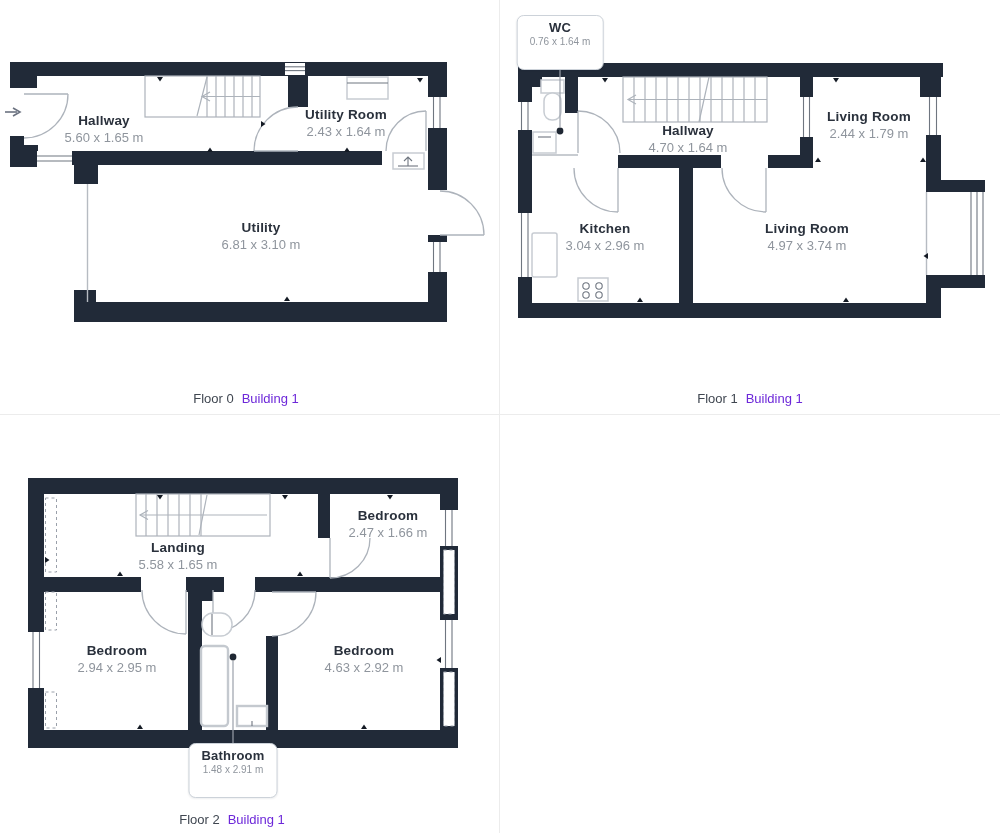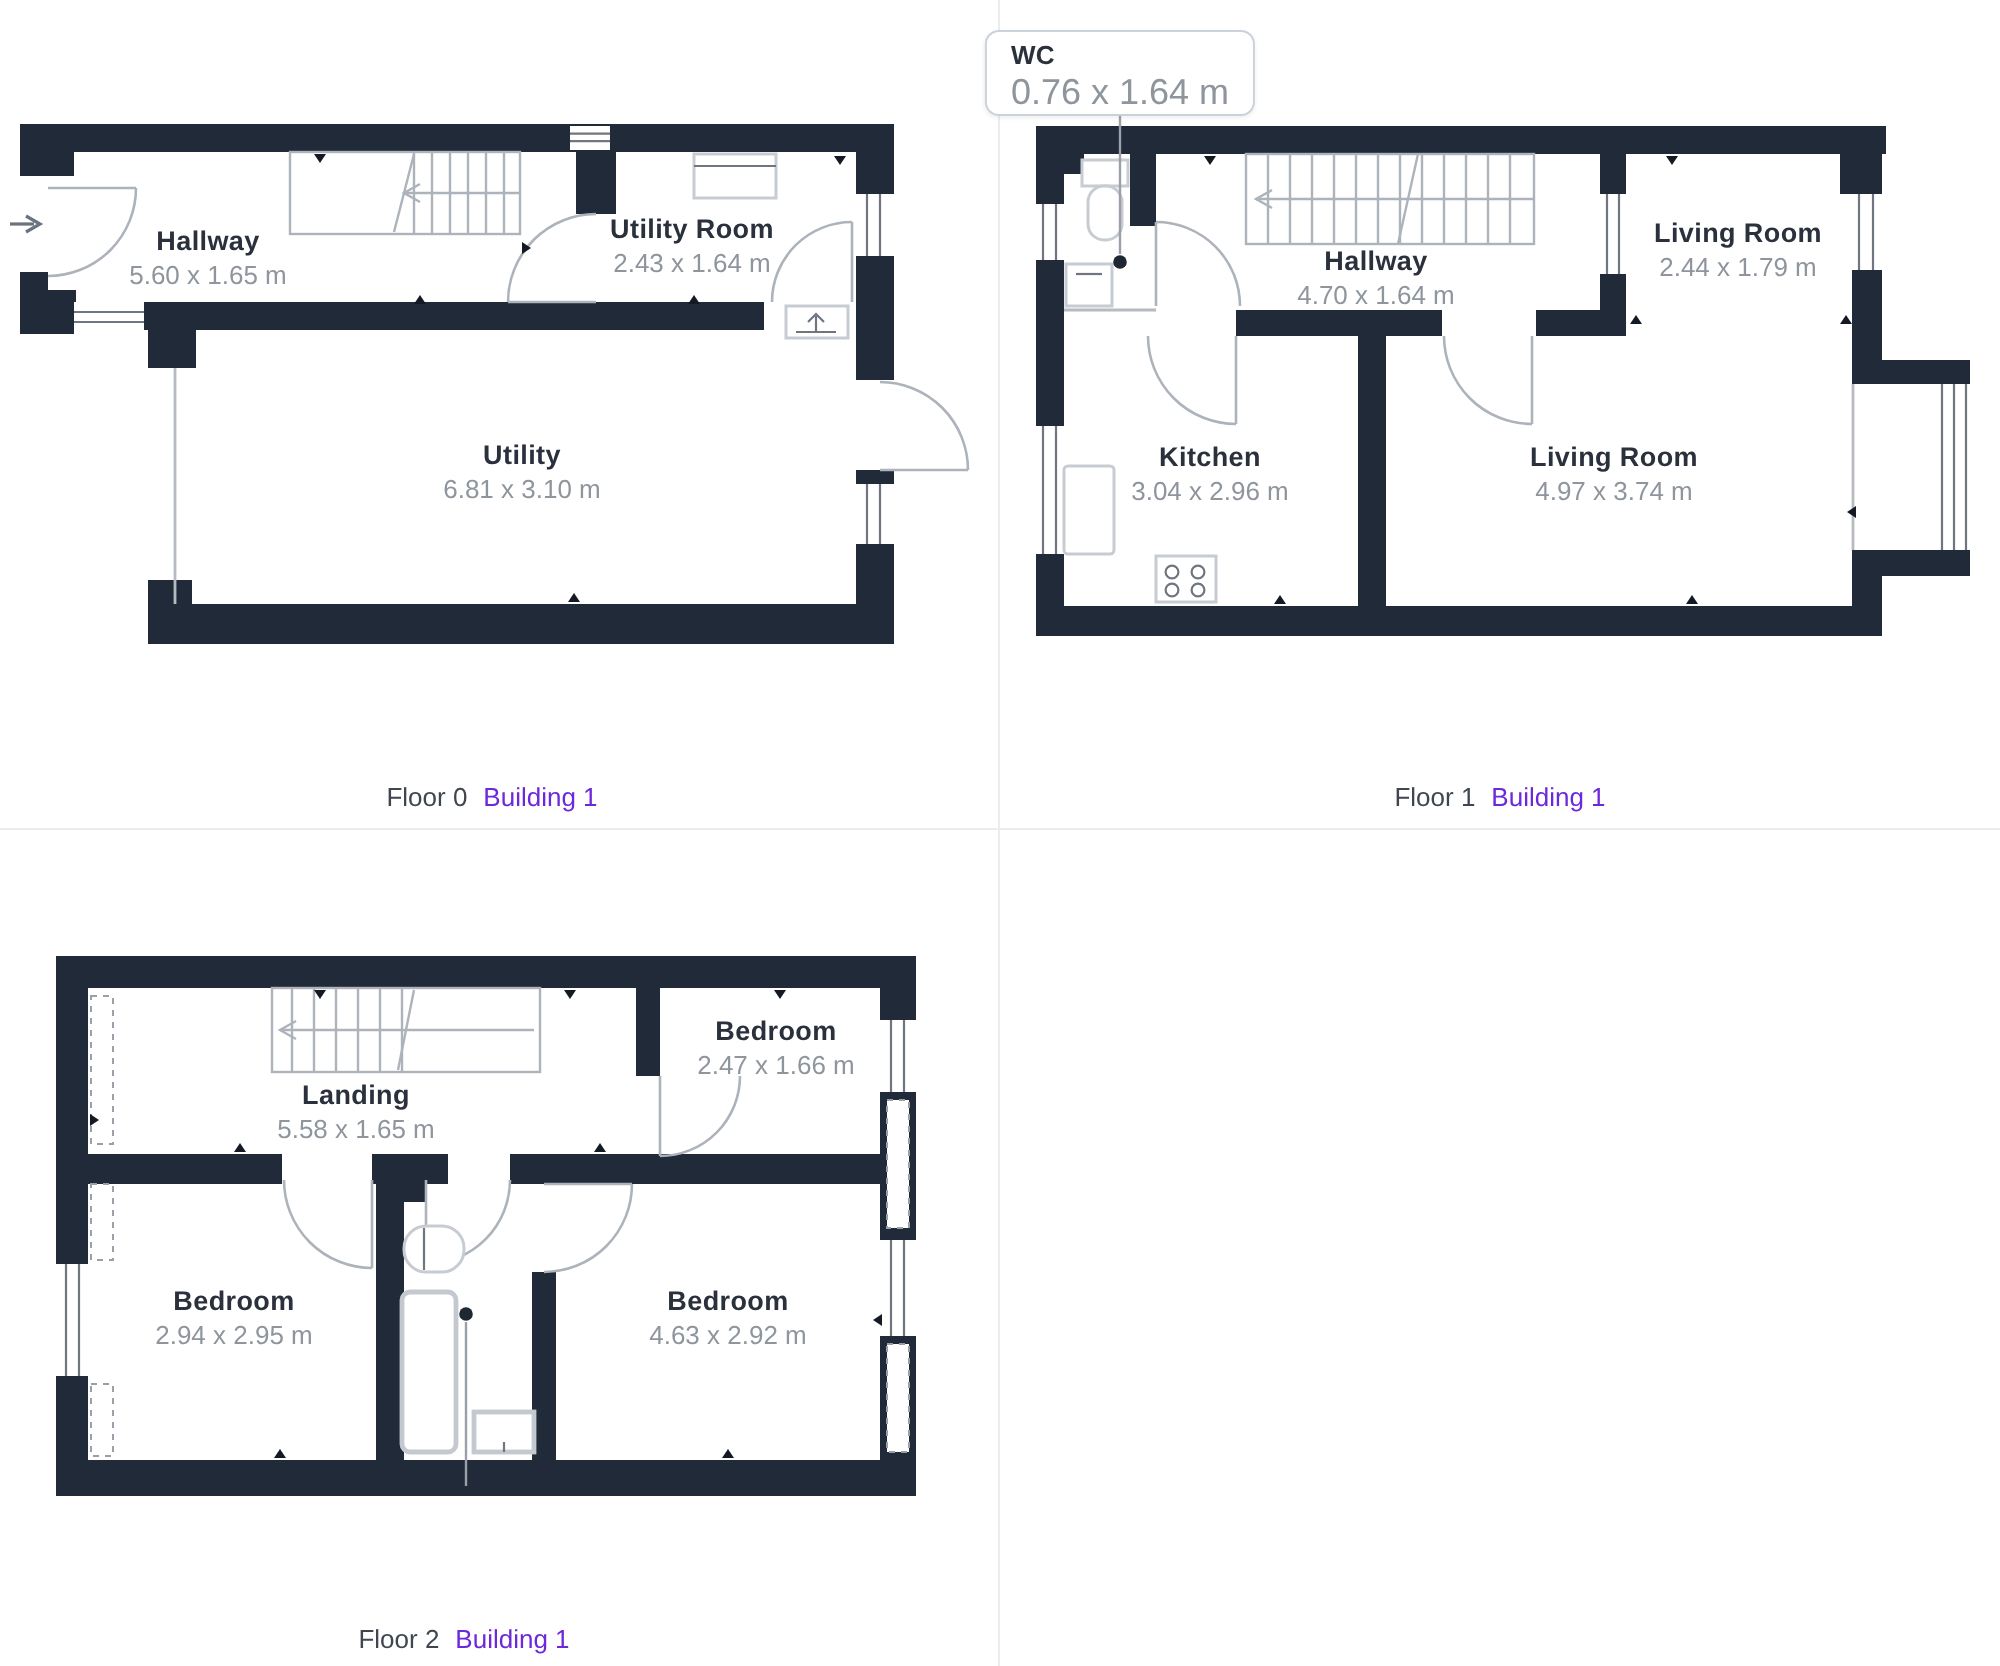--- a/index.html
+++ b/index.html
@@ -11,24 +11,24 @@
   .divider.h{left:0;top:414px;width:1000px;height:1px;}
   .plan{position:absolute;width:500px;height:419px;}
   #plan-floor0{left:0;top:0;}
   #plan-floor1{left:500px;top:0;}
   #plan-floor2{left:0;top:414px;}
   .plan svg{position:absolute;left:0;top:0;}
   .room-label{position:absolute;transform:translate(-50%,-50%);text-align:center;white-space:nowrap;}
   .room-name{font-size:13.5px;font-weight:700;color:#2a313c;letter-spacing:.2px;}
   .room-dims{font-size:13px;color:#8f959d;margin-top:2px;}
   .callout{position:absolute;transform:translateX(-50%);background:#fff;border:1px solid #ccd2d9;
-           border-radius:7px;padding:4px 12px 0;text-align:left;white-space:nowrap;
+           border-radius:7px;padding:4px 12px 22px;text-align:center;white-space:nowrap;
            box-shadow:0 1px 2px rgba(20,26,36,.07);z-index:3;}
   .callout .room-name{font-size:13px;}
-  .callout .room-dims{font-size:18px;margin-top:1px;}
+  .callout .room-dims{font-size:10px;margin-top:1px;}
   .caption{position:absolute;transform:translateX(-50%);white-space:nowrap;font-size:13px;}
   .cap-floor{font-weight:400;color:#3f4650;}
   .cap-bldg{color:#6d28d9;margin-left:8px;}
   .wall{fill:#212a38;}
   .arc{stroke:#adb3bb;stroke-width:1.3;fill:none;}
   .stair{stroke:#adb3bb;stroke-width:1.2;fill:none;}
   .win{stroke:#6f7680;stroke-width:1.1;fill:none;}
   .fix{stroke:#c7ccd2;stroke-width:1.5;fill:#fff;}
   .fixthick{stroke:#c4c9cf;stroke-width:2.4;fill:#fff;}
   .thin{stroke:#b6bbc2;stroke-width:1.4;fill:none;}
@@ -349,17 +349,21 @@
       <div class="room-dims">2.47 x 1.66 m</div>
     </div>
     <div class="room-label" style="left:117px;top:245px">
       <div class="room-name">Bedroom</div>
       <div class="room-dims">2.94 x 2.95 m</div>
     </div>
     <div class="room-label" style="left:364px;top:245px">
       <div class="room-name">Bedroom</div>
       <div class="room-dims">4.63 x 2.92 m</div>
     </div>
+    <div class="callout" style="left:233px;top:329px">
+      <div class="room-name">Bathroom</div>
+      <div class="room-dims">1.48 x 2.91 m</div>
+    </div>
     <div class="caption" style="left:232px;top:398px">
       <span class="cap-floor">Floor 2</span><span class="cap-bldg">Building 1</span>
     </div>
   </section>
 </div>
 
 </body></html>

